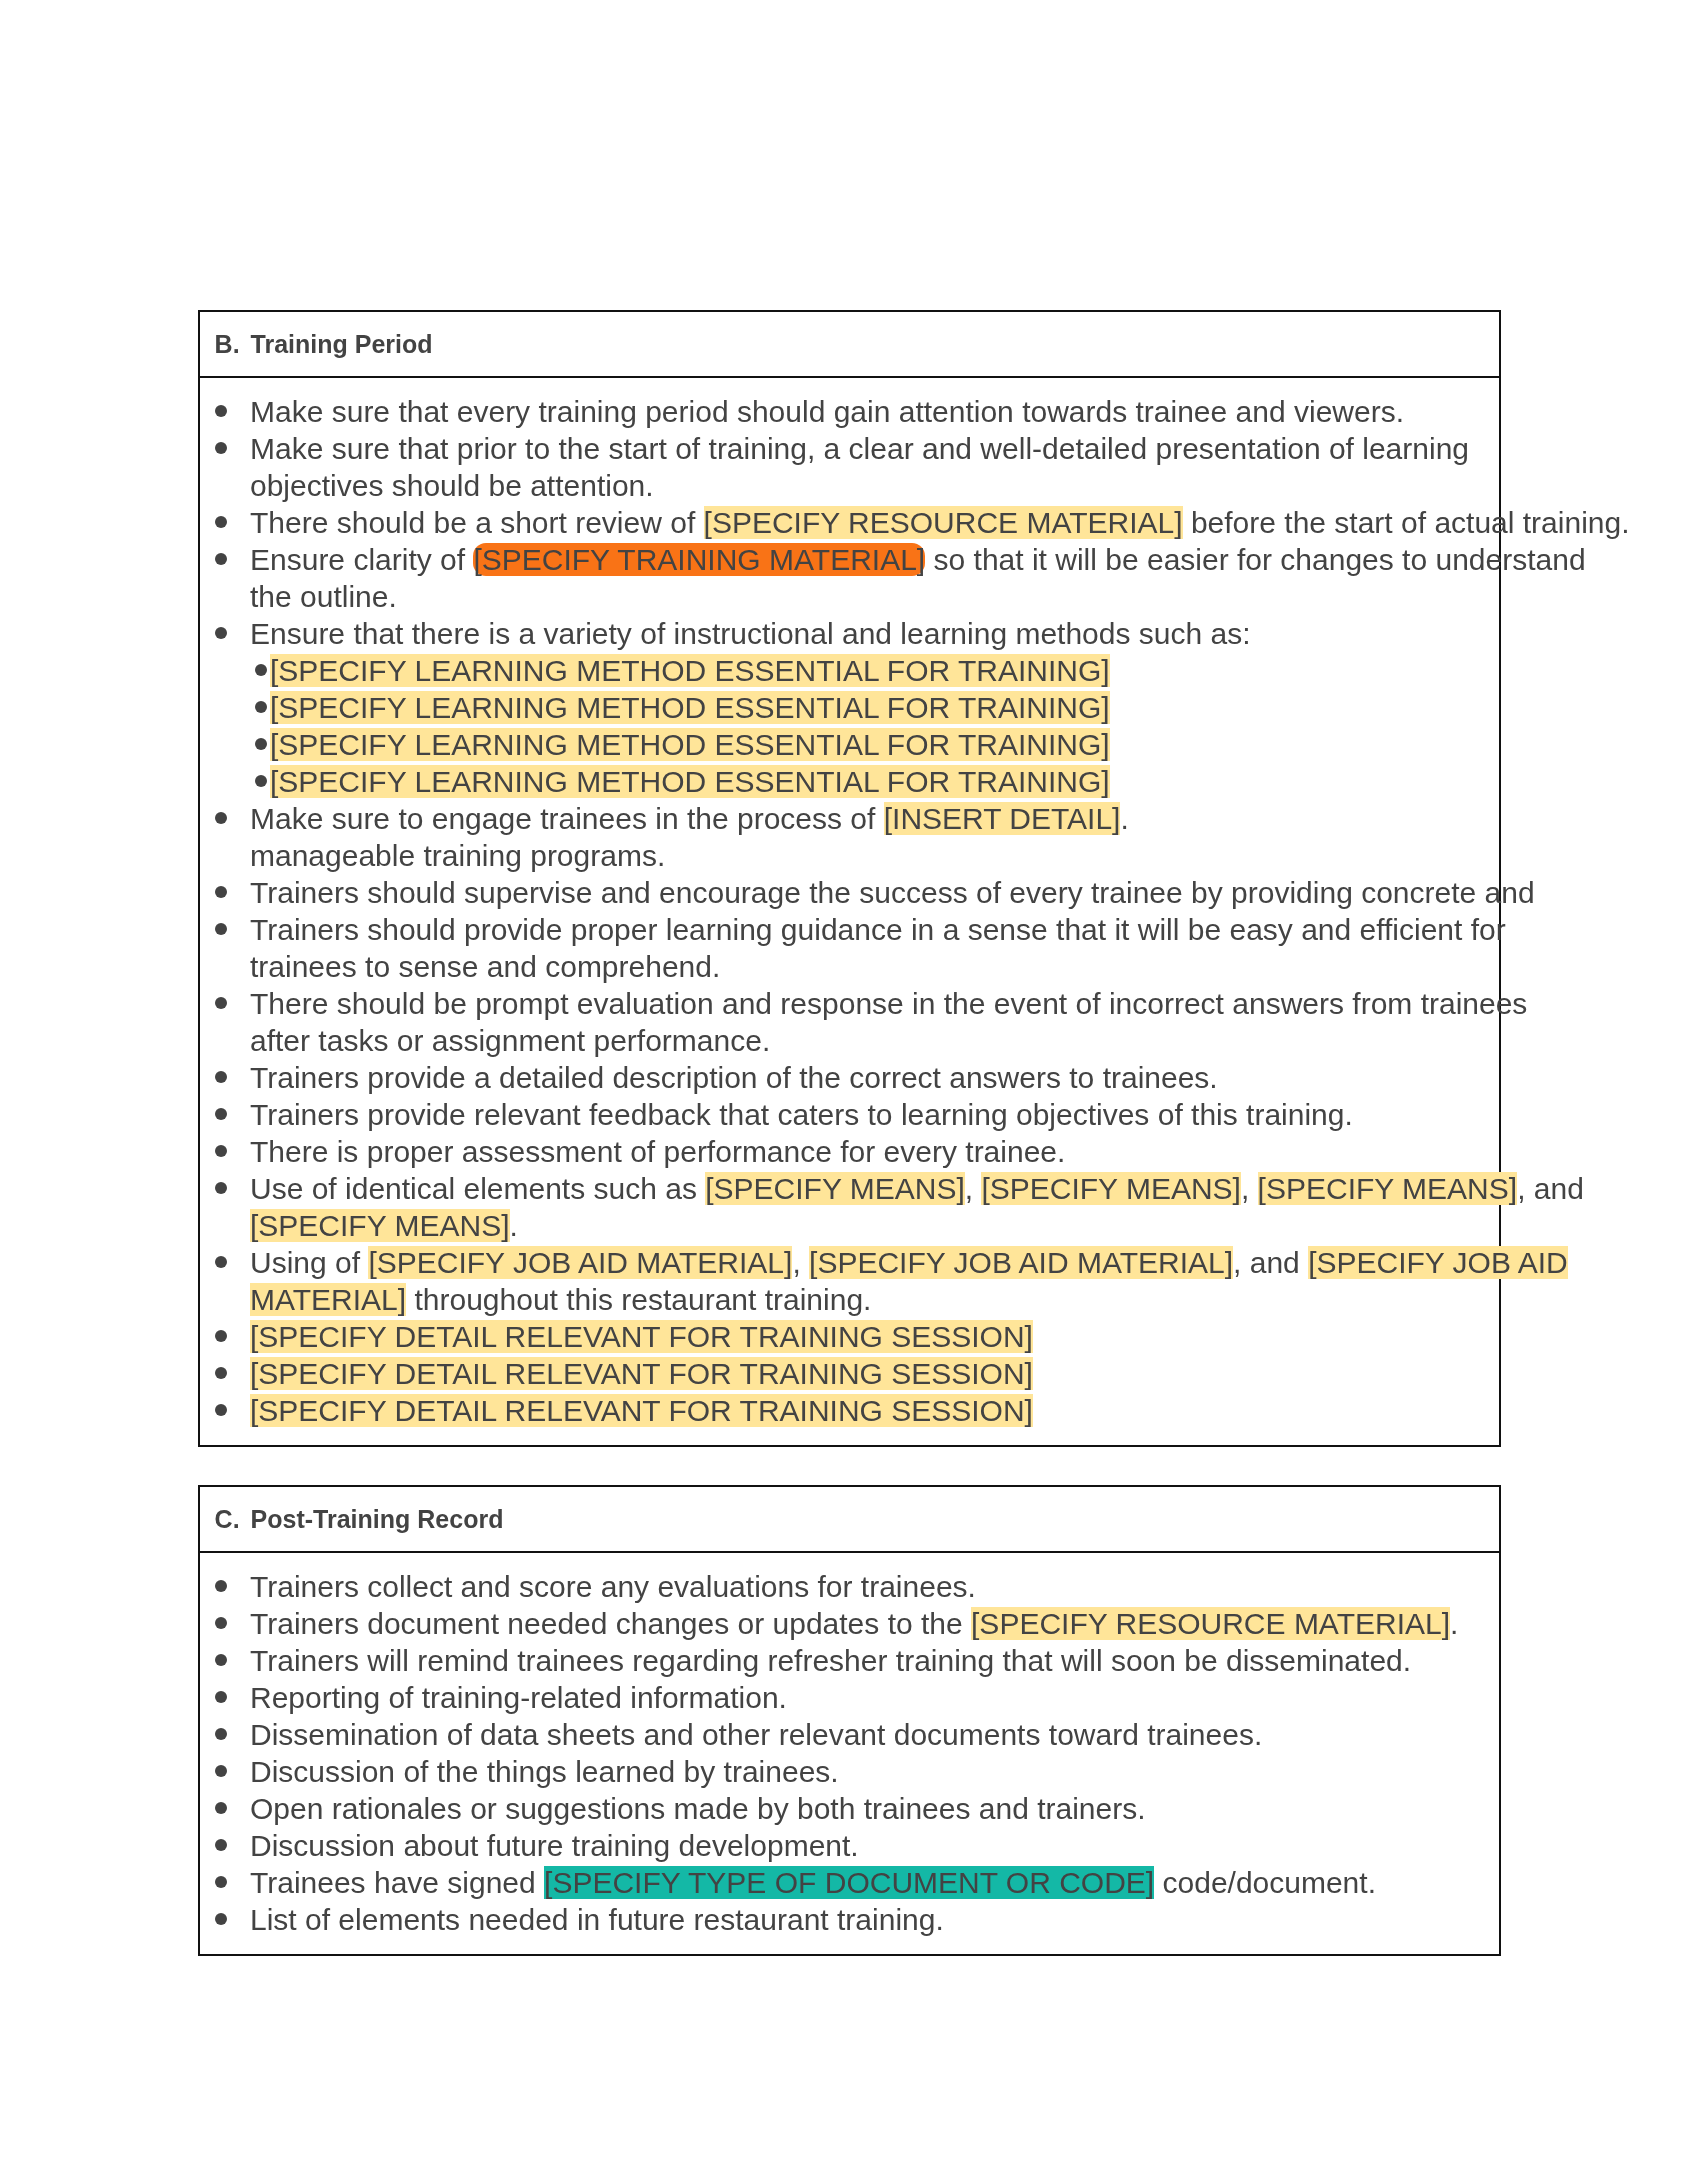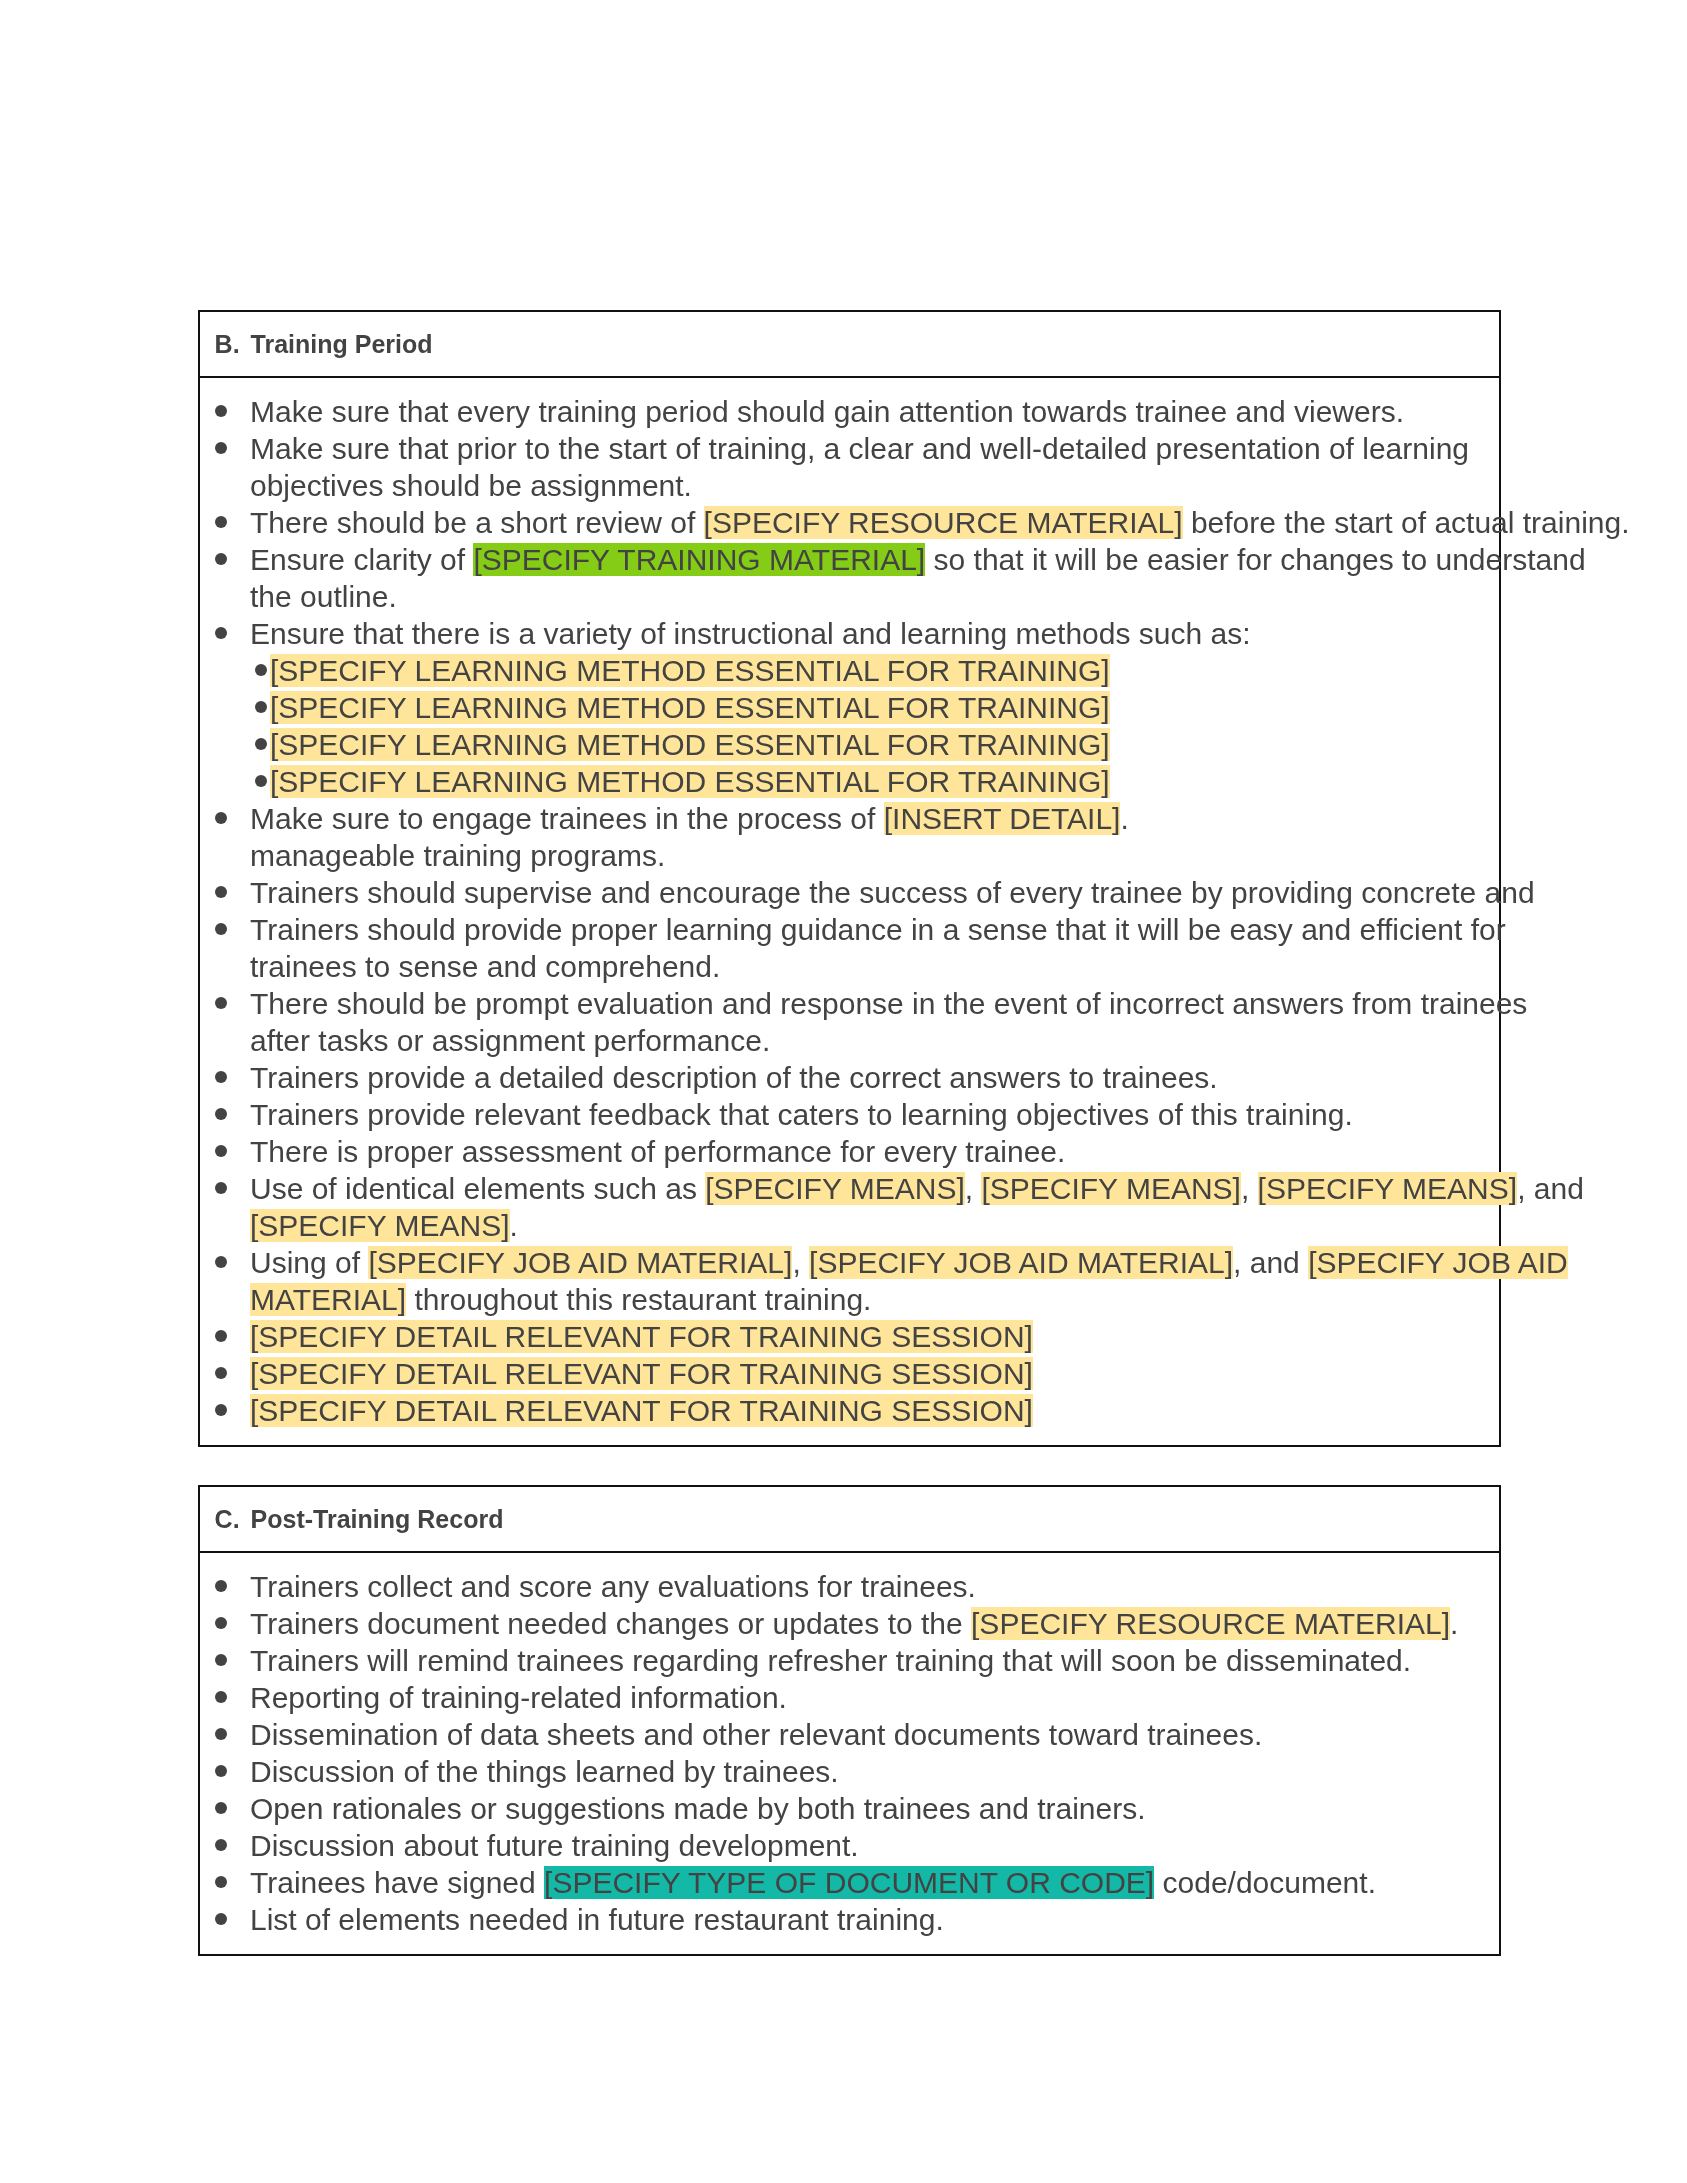--- a/index.html
+++ b/index.html
@@ -40,27 +40,27 @@
   <div class="box-header">
     <span class="letter">B.</span>
     <span>Training Period</span>
   </div>
   <div class="box-body">
       <div class="item">
         <div class="line"><span class="bullet"></span><span>Make sure that every training period should gain attention towards trainee and viewers.</span></div>
       </div>
       <div class="item">
         <div class="line"><span class="bullet"></span><span>Make sure that prior to the start of training, a clear and well-detailed presentation of learning</span></div>
-        <div class="line"><span>objectives should be assignment.</span></div>
+        <div class="line"><span>objectives should be attention.</span></div>
       </div>
       <div class="item">
         <div class="line"><span class="bullet"></span><span>There should be a short review of </span><span class="hl" style="background: rgb(255, 229, 153);">[SPECIFY RESOURCE MATERIAL]</span><span> before the start of actual training.</span></div>
       </div>
       <div class="item">
-        <div class="line"><span class="bullet"></span><span>Ensure clarity of </span><span class="hl" style="background: #84cc16;">[SPECIFY TRAINING MATERIAL]</span><span> so that it will be easier for changes to understand</span></div>
+        <div class="line"><span class="bullet"></span><span>Ensure clarity of </span><span class="hl" style="background: #f97316; border-radius: 13px;">[SPECIFY TRAINING MATERIAL]</span><span> so that it will be easier for changes to understand</span></div>
         <div class="line"><span>the outline.</span></div>
       </div>
       <div class="item">
         <div class="line"><span class="bullet"></span><span>Ensure that there is a variety of instructional and learning methods such as:</span></div>
       </div>
       <div class="item sub">
         <div class="line"><span class="bullet"></span><span class="hl" style="background: rgb(255, 229, 153);">[SPECIFY LEARNING METHOD ESSENTIAL FOR TRAINING]</span></div>
       </div>
       <div class="item sub">
         <div class="line"><span class="bullet"></span><span class="hl" style="background: rgb(255, 229, 153);">[SPECIFY LEARNING METHOD ESSENTIAL FOR TRAINING]</span></div>

